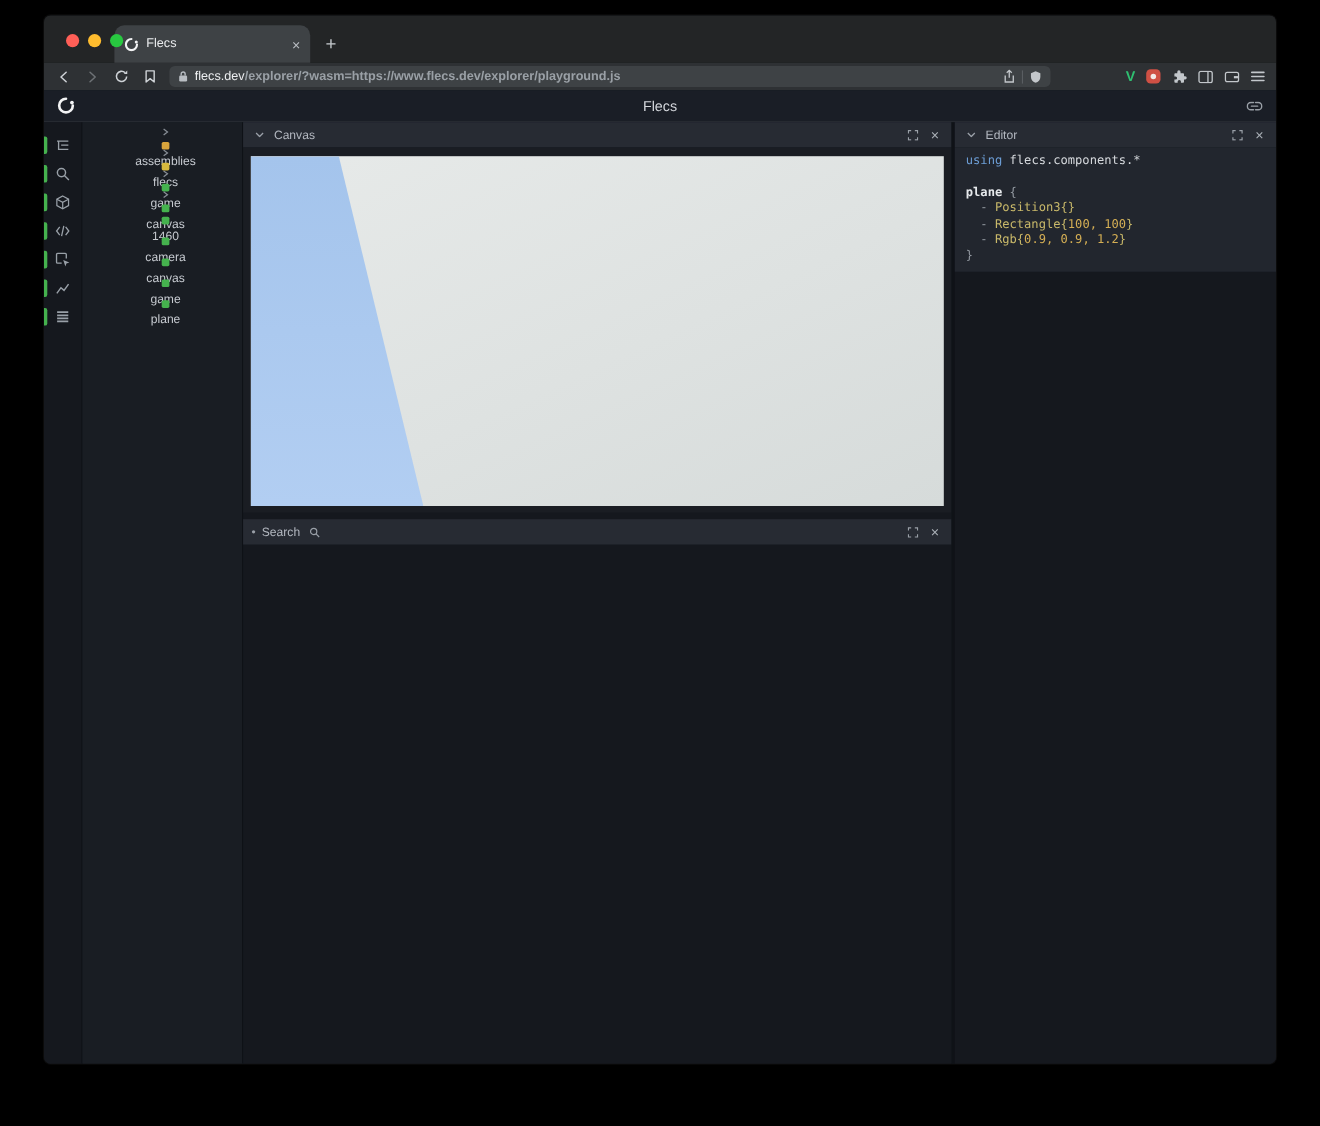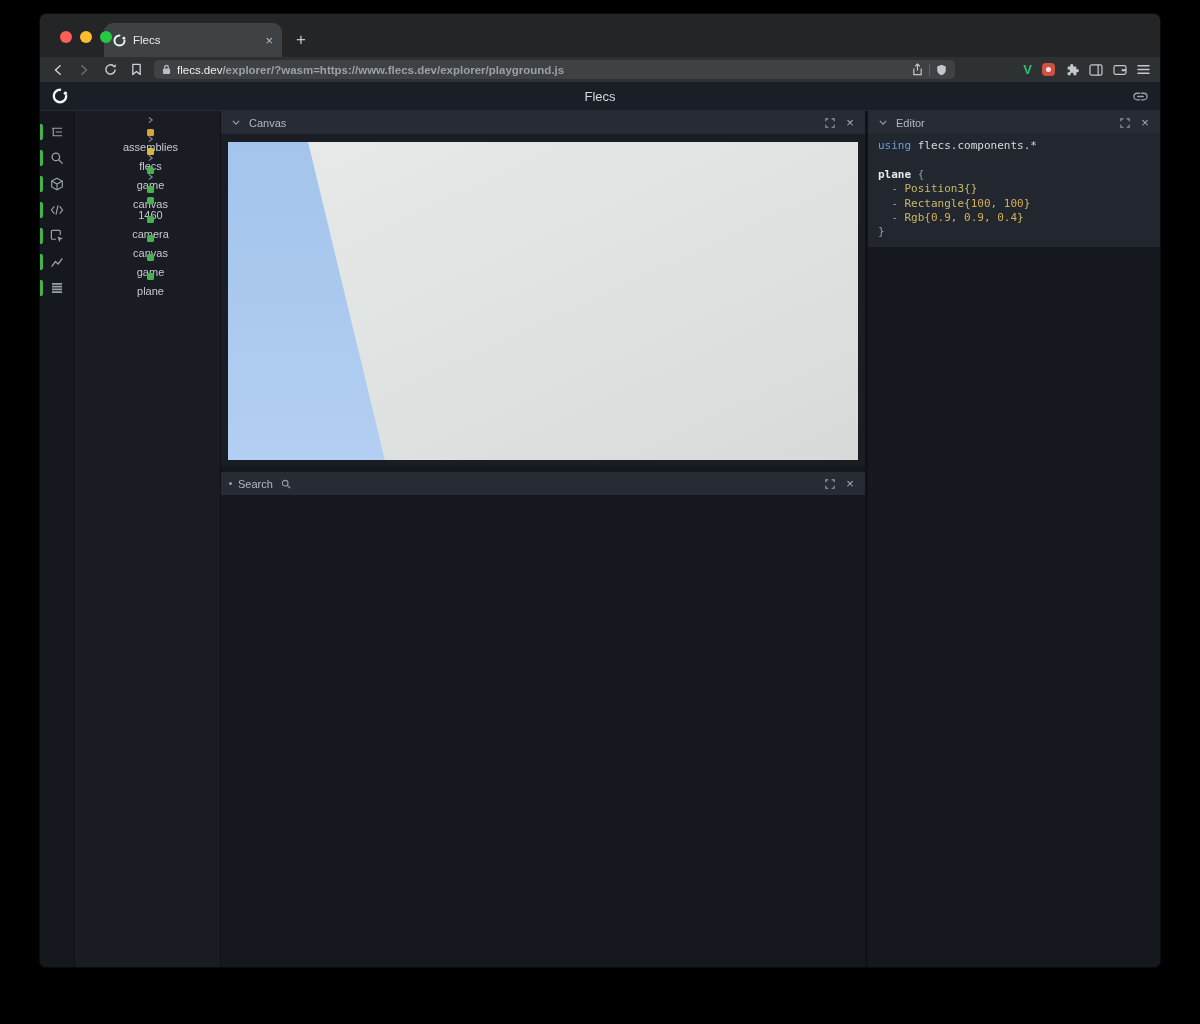--- a/index.html
+++ b/index.html
@@ -401,20 +401,20 @@
             </svg>
         </span>
         <span class="panel-btn close-x">×</span>
       </div>
       <div class="editor-code">
           <div class="code-line"><span class="tok-kw">using</span><span class="tok-plain"> flecs.components.*</span></div>
           <div class="code-line">&nbsp;</div>
           <div class="code-line"><span class="tok-ident">plane</span><span class="tok-punct"> {</span></div>
           <div class="code-line"><span class="tok-punct">  - </span><span class="tok-type">Position3{}</span></div>
           <div class="code-line"><span class="tok-punct">  - </span><span class="tok-type">Rectangle{</span><span class="tok-num">100, 100</span><span class="tok-type">}</span></div>
-          <div class="code-line"><span class="tok-punct">  - </span><span class="tok-type">Rgb{</span><span class="tok-num">0.9, 0.9, 0.4</span><span class="tok-type">}</span></div>
+          <div class="code-line"><span class="tok-punct">  - </span><span class="tok-type">Rgb{</span><span class="tok-num">0.9, 0.9, 1.2</span><span class="tok-type">}</span></div>
           <div class="code-line"><span class="tok-punct">}</span></div>
         </div>
       <div class="editor-empty"></div>
     </div>
 
   </div>
 </div>
 
 </body></html>

